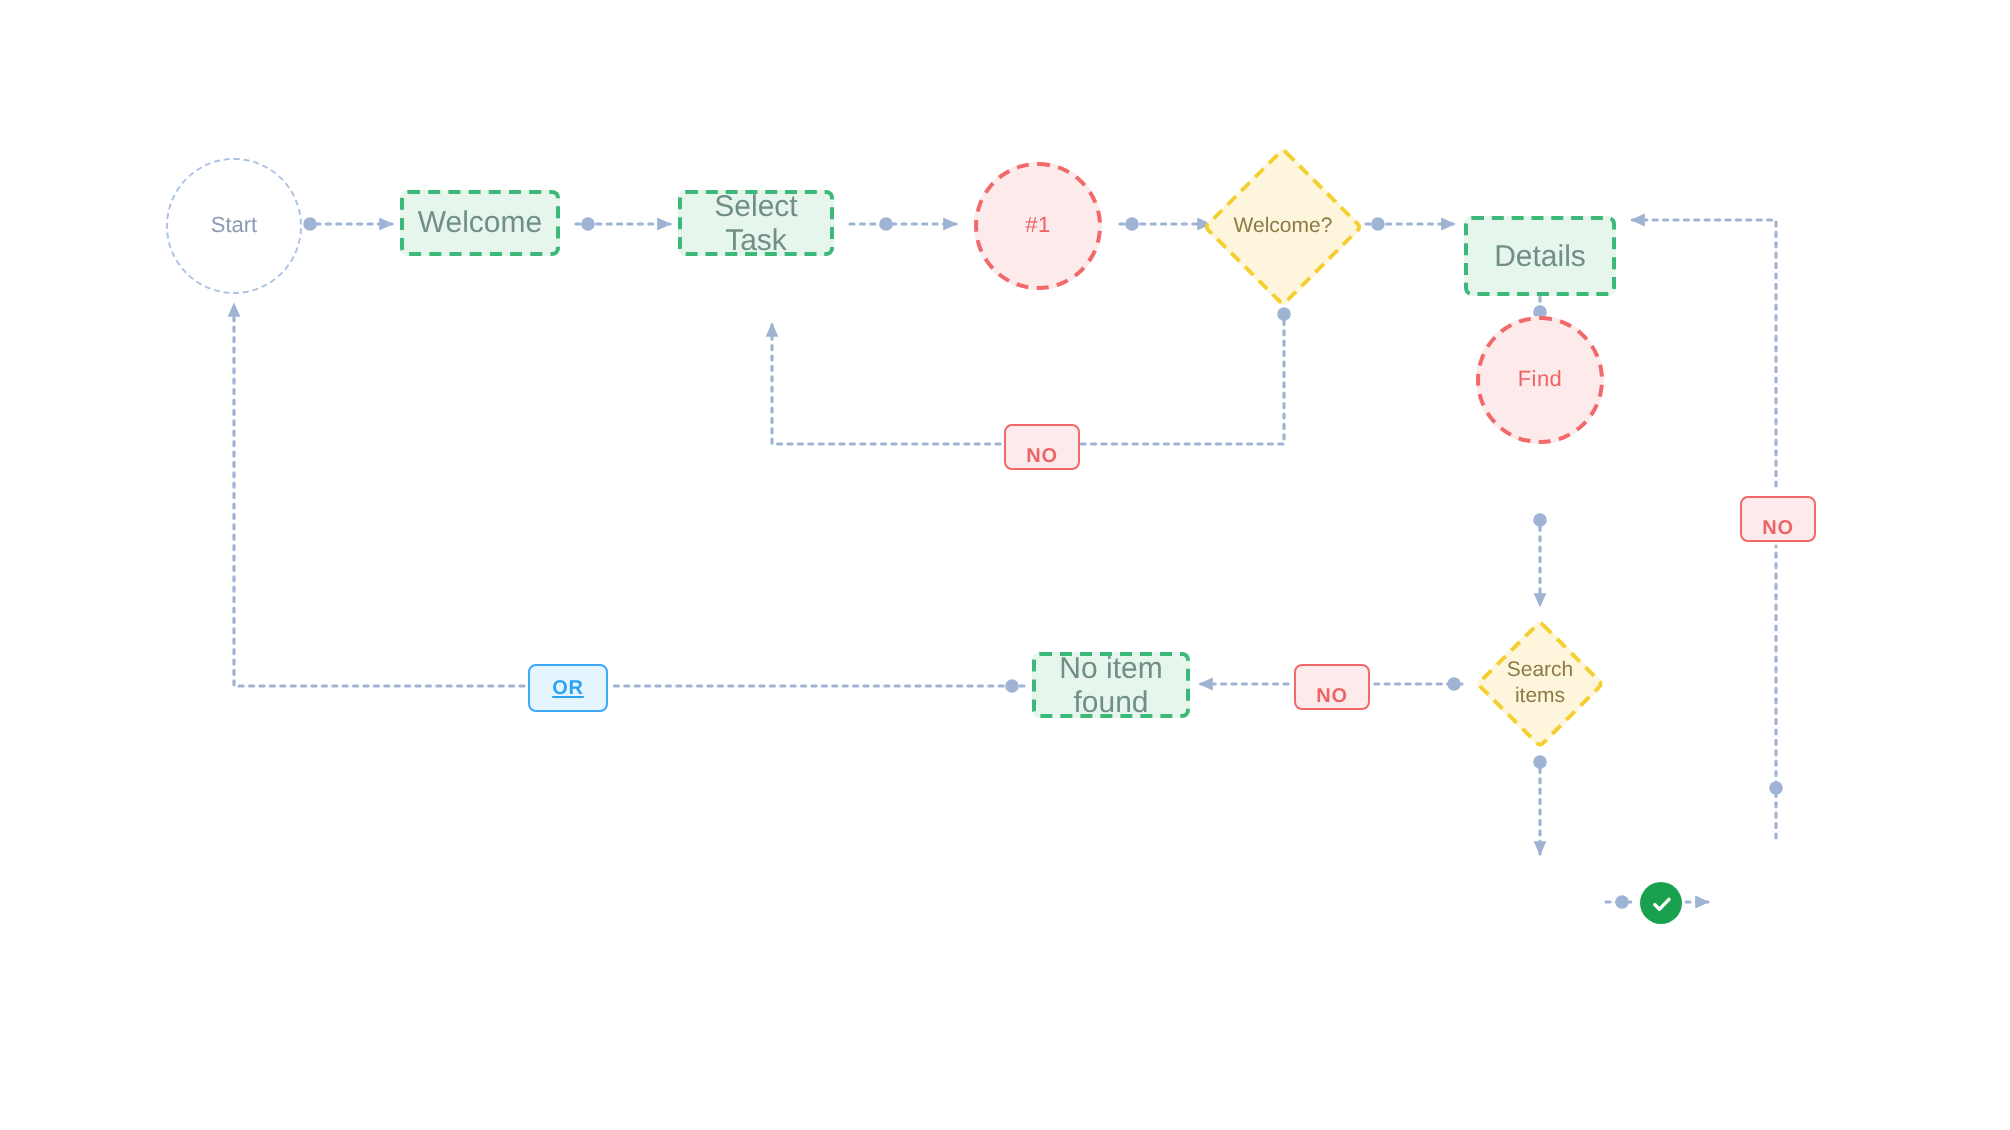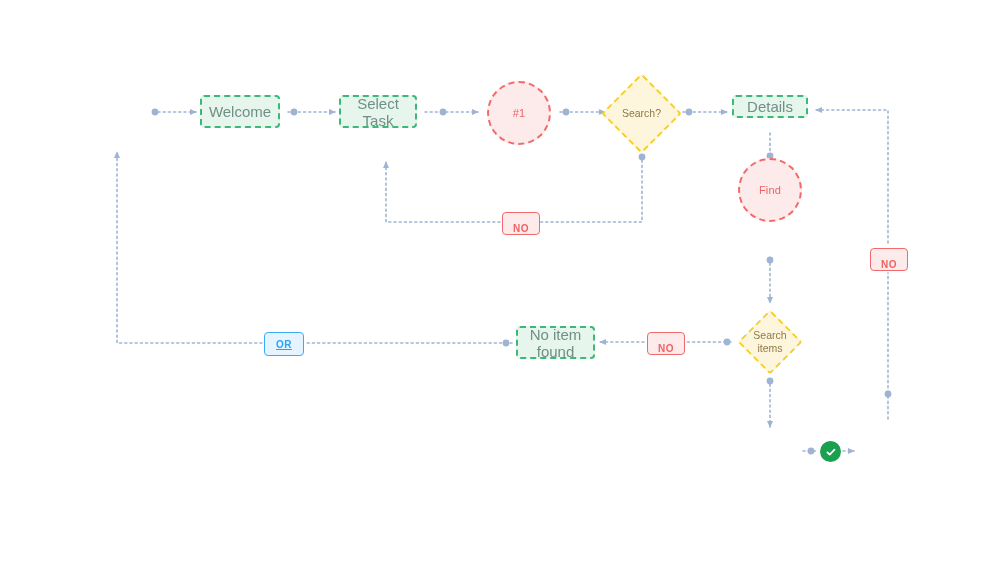--- a/index.html
+++ b/index.html
@@ -141,39 +141,42 @@
       <circle cx="770" cy="156" r="3.4"></circle>
       <circle cx="770" cy="260" r="3.4"></circle>
       <circle cx="727" cy="342" r="3.4"></circle>
       <circle cx="506" cy="343" r="3.4"></circle>
       <circle cx="770" cy="381" r="3.4"></circle>
       <circle cx="811" cy="451" r="3.4"></circle>
       <circle cx="888" cy="394" r="3.4"></circle>
     </g>
   </svg>
 
+  <div class="node circle-blue" style="left:83px;top:79px;width:68px;height:68px;">
+    <span>Start</span>
+  </div>
 
   <div class="node box-green" style="left:200px;top:95px;width:80px;height:33px;">
     <span>Welcome</span>
   </div>
 
   <div class="node box-green" style="left:339px;top:95px;width:78px;height:33px;">
     <span>Select Task</span>
   </div>
 
   <div class="node circle-red" style="left:487px;top:81px;width:64px;height:64px;">
     <span>#1</span>
   </div>
 
   <div class="diamond-wrap" style="left:613px;top:85px;width:57px;height:57px;">
     <div class="diamond-shape"></div>
-    <div class="diamond-label">Search?</div>
-  </div>
-
-  <div class="node box-green" style="left:732px;top:95px;width:76px;height:23px;">
+    <div class="diamond-label">Welcome?</div>
+  </div>
+
+  <div class="node box-green" style="left:732px;top:108px;width:76px;height:40px;">
     <span>Details</span>
   </div>
 
   <div class="node circle-red" style="left:738px;top:158px;width:64px;height:64px;">
     <span>Find</span>
   </div>
 
   <div class="diamond-wrap" style="left:747px;top:319px;width:46px;height:46px;">
     <div class="diamond-shape"></div>
     <div class="diamond-label" style="width:70px;left:-12px;">

